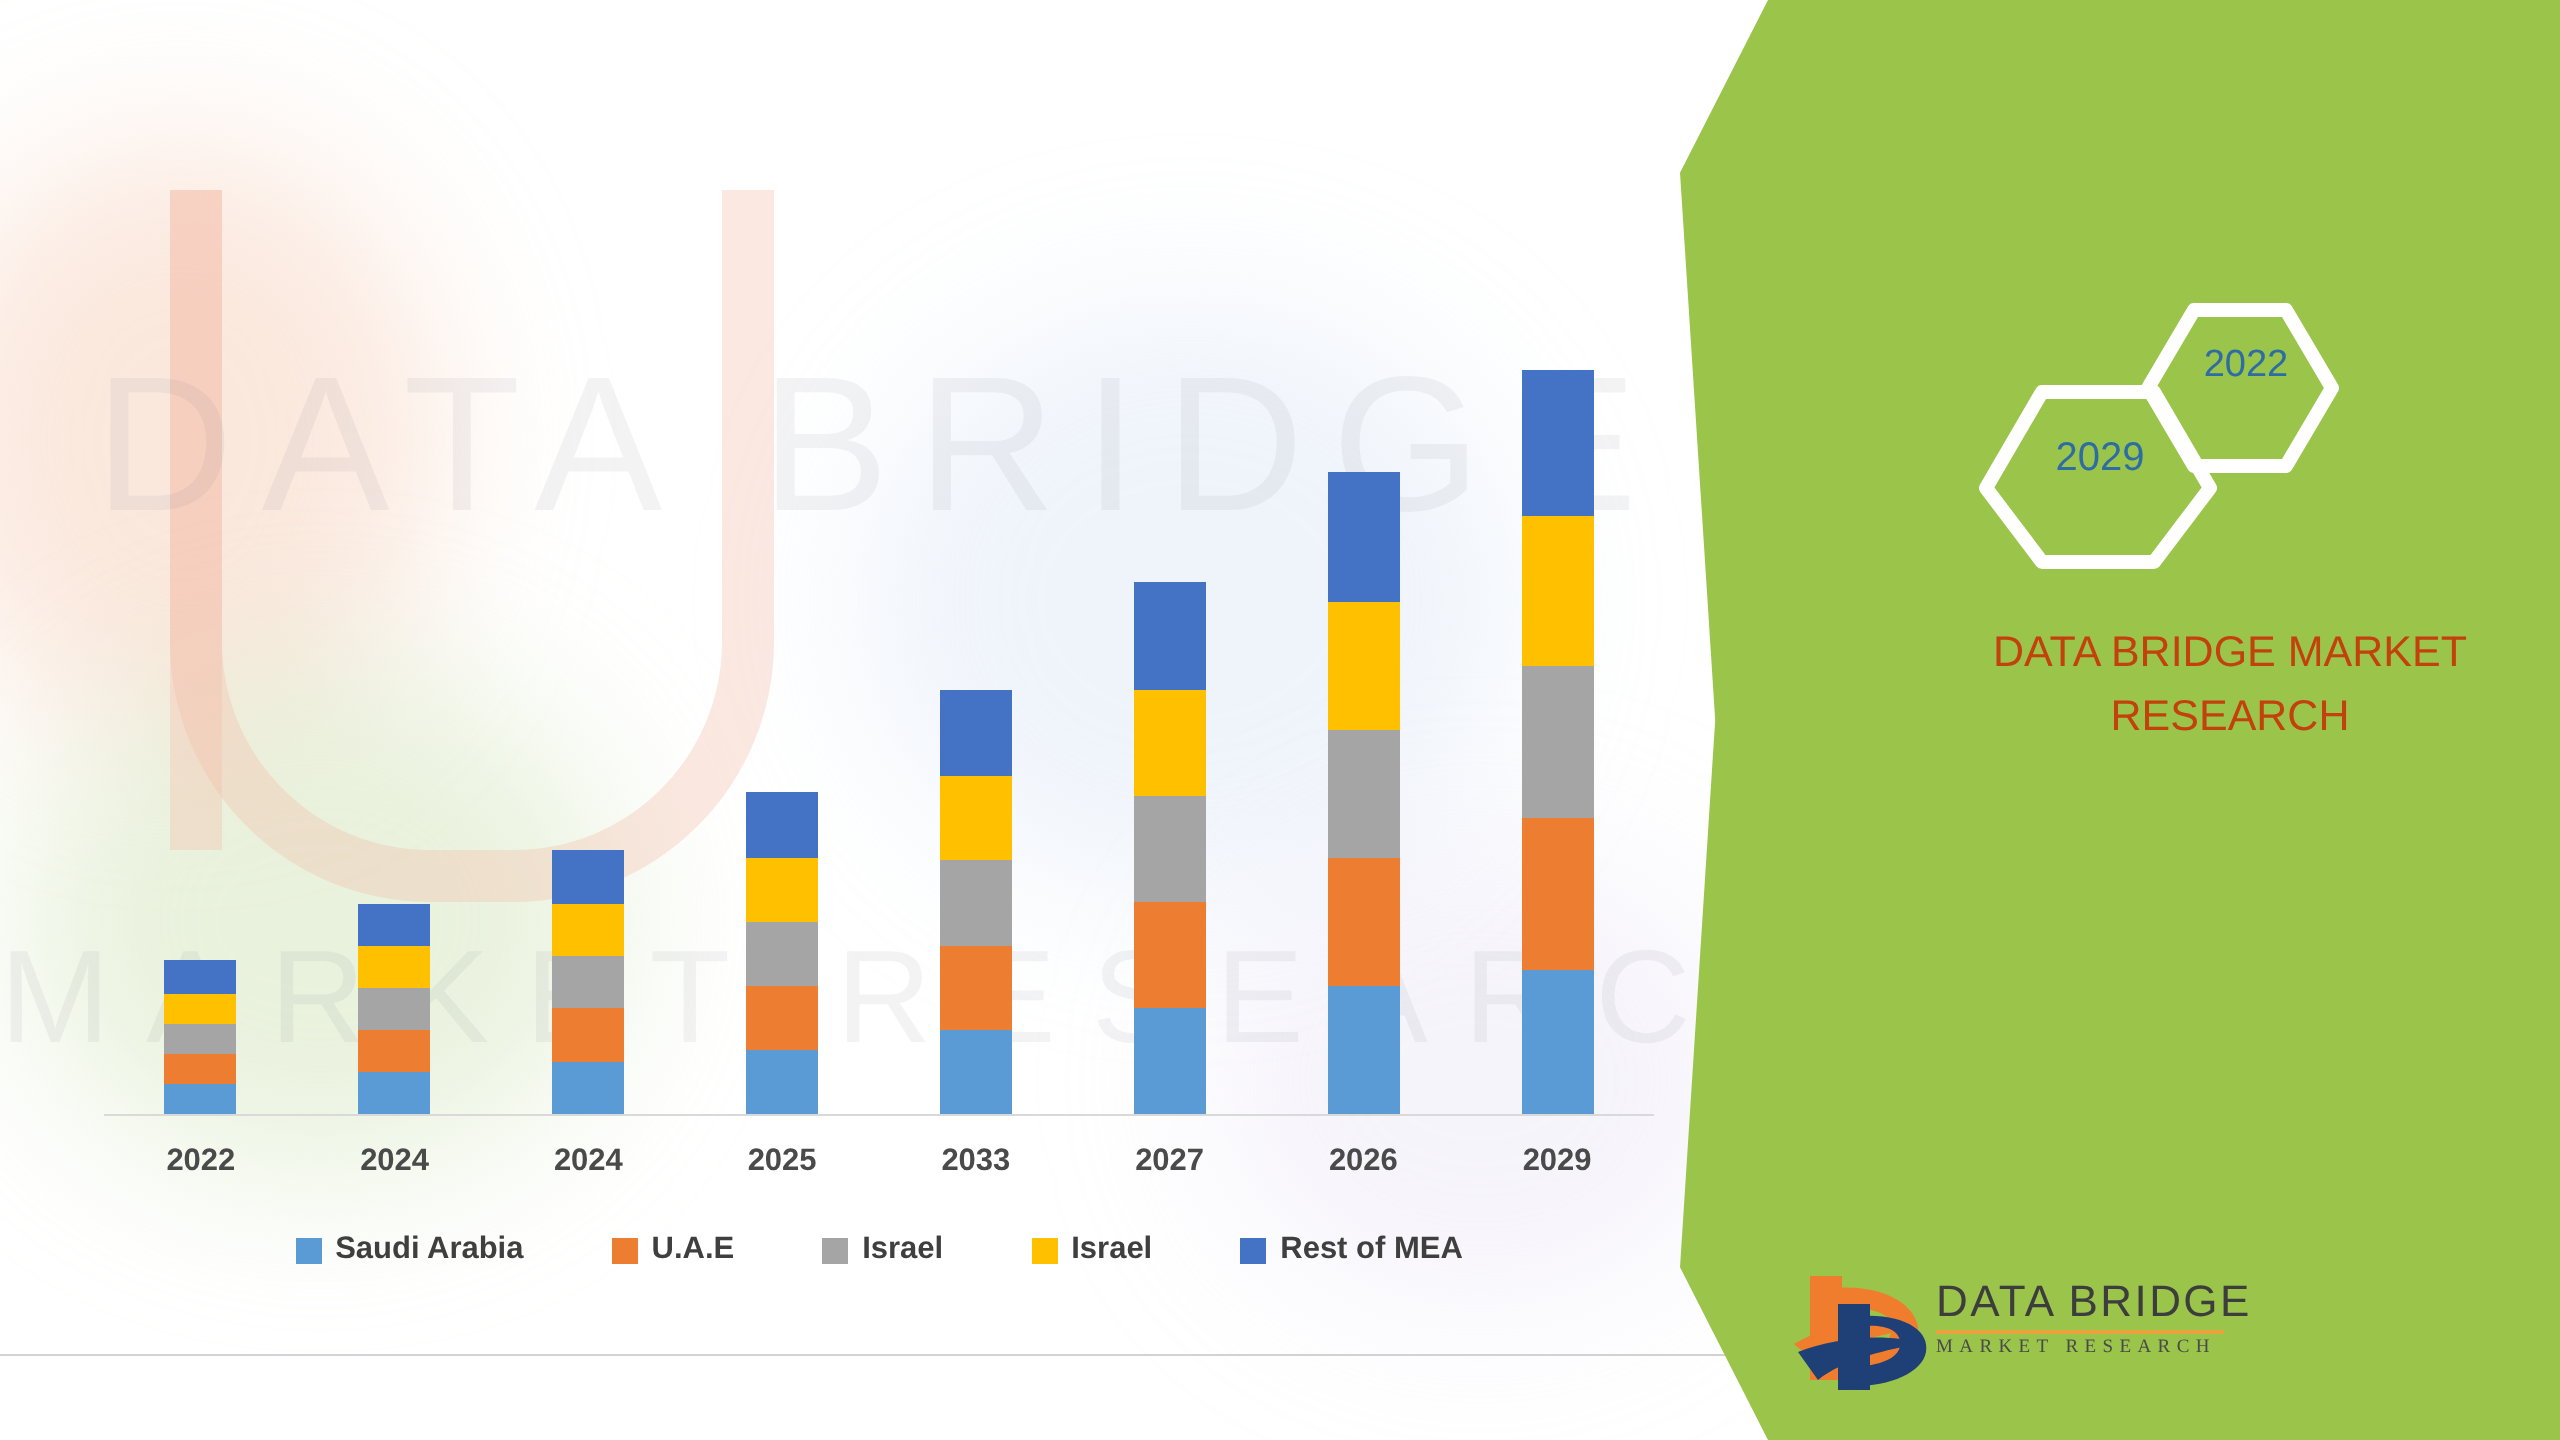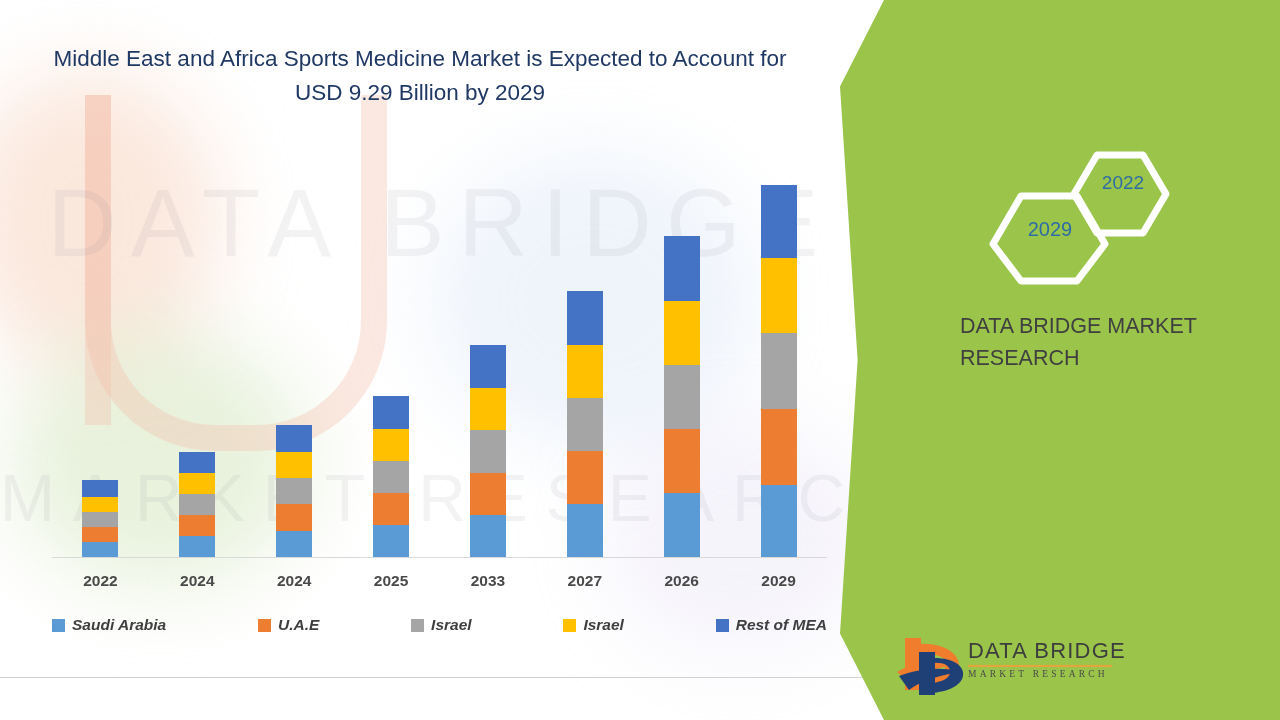--- a/index.html
+++ b/index.html
@@ -145,24 +145,23 @@
     color: #4a4a4a;
   }
 
   
   .legend {
     position: absolute;
     left: 52px;
     top: 616px;
     width: 775px;
     display: flex;
-    justify-content: space-between;
+    justify-content: center;
     align-items: center;
-    gap: 34px;
-    font-style: italic;
+    gap: 44px;
   }
   .legend-item {
     display: flex;
     align-items: center;
     gap: 7px;
   }
   .legend-swatch {
     width: 13px;
     height: 13px;
     flex: none;
@@ -240,24 +239,24 @@
     text-align: center;
   }
   .hex-label-2029 { left: 20px; top: 70px; width: 90px; }
   .hex-label-2022 { left: 98px; top: 24px; width: 80px; font-size: 19px; }
 
   .brand-name {
     position: absolute;
     left: 960px;
     top: 310px;
     width: 310px;
-    text-align: left;
+    text-align: center;
     font-size: 21.5px;
     line-height: 32px;
-    color: #404040;
+    color: #c2410c;
     font-weight: 400;
   }
 
   
   .logo {
     position: absolute;
     left: 895px;
     top: 632px;
     width: 215px;
     height: 68px;
@@ -296,21 +295,20 @@
   <div class="blob blob-peach"></div>
   <div class="blob blob-green"></div>
   <div class="blob blob-blue"></div>
   <div class="blob blob-lilac"></div>
   <div class="ring-stem"></div>
   <div class="ring-outline"></div>
 
   <div class="watermark watermark-1">DATA BRIDGE</div>
   <div class="watermark watermark-2">MARKET RESEARCH</div>
 
-  <div class="chart-title">Middle East and Africa Sports Medicine Market is Expected to Account for USD 9.29 Billion by 2029</div>
 
   <div class="plot">
     <div class="bars" id="bars">
         <div class="bar">
           <div class="seg" style="height: 17px; background: rgb(68, 114, 196);"></div>
           <div class="seg" style="height: 15px; background: rgb(255, 192, 0);"></div>
           <div class="seg" style="height: 15px; background: rgb(165, 165, 165);"></div>
           <div class="seg" style="height: 15px; background: rgb(237, 125, 49);"></div>
           <div class="seg" style="height: 15px; background: rgb(91, 155, 213);"></div>
         </div>

